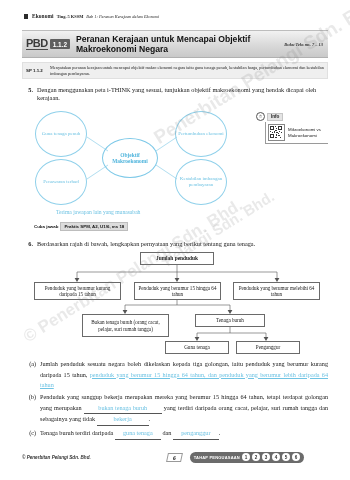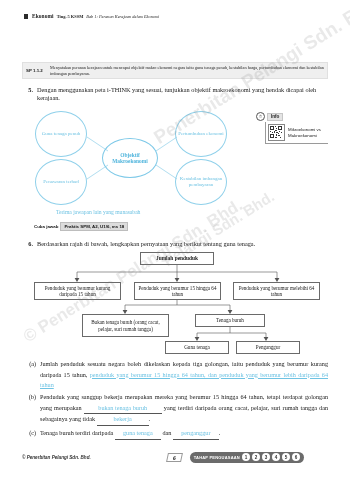--- a/index.html
+++ b/index.html
@@ -211,20 +211,29 @@
 
   <div class="runhead">
     <span class="rh-logo">
       <span class="rh-sub"></span>
     </span>
     <span class="rh-brand">Ekonomi</span>
     <span class="rh-meta">Ting. 5 KSSM</span>
     <span class="rh-italic">Bab 1: Peranan Kerajaan dalam Ekonomi</span>
   </div>
 
+  <div class="titleband">
+    <span class="pbd">PBD</span>
+    <span class="codebox">1.1.2</span>
+    <div class="titletext">
+      <div>Peranan Kerajaan untuk Mencapai Objektif</div>
+      <div>Makroekonomi Negara</div>
+    </div>
+    <span class="bookref">Buku Teks ms. 7 – 13</span>
+  </div>
 
   <div class="spstrip">
     <span class="sp-tag">SP 1.1.2</span>
     <span class="sp-text">Menyatakan peranan kerajaan untuk mencapai objektif makro ekonomi negara iaitu guna tenaga penuh, kestabilan harga, pertumbuhan ekonomi dan kestabilan imbangan pembayaran.</span>
   </div>
 
   <div class="qrow" id="q5">
     <span class="qnum">5.</span>
     <span class="qtext">Dengan menggunakan peta i-THINK yang sesuai, tunjukkan objektif makroekonomi yang hendak dicapai oleh kerajaan.</span>
   </div>

